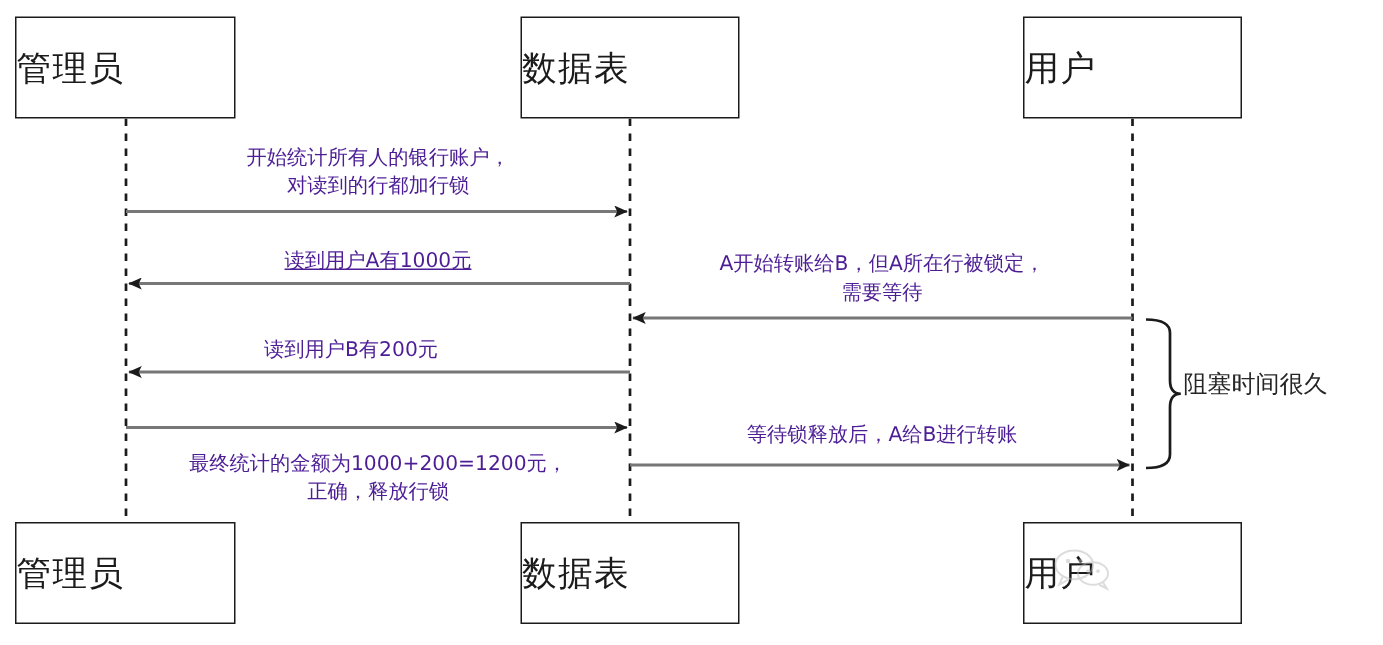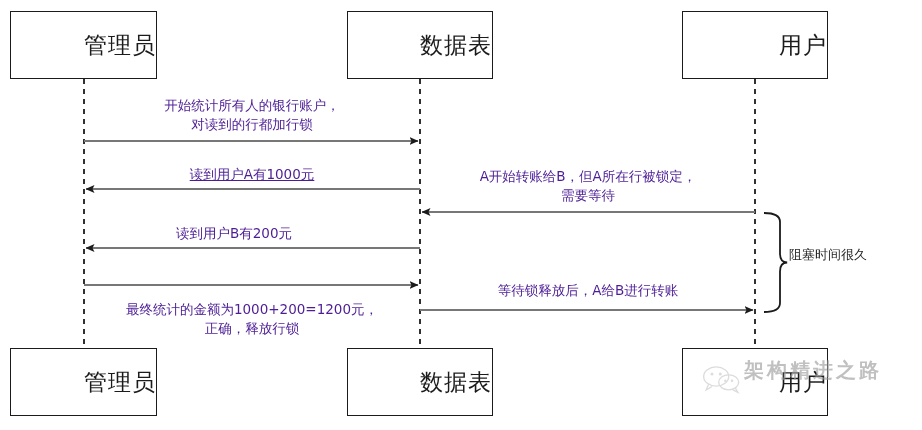--- a/index.html
+++ b/index.html
@@ -25,39 +25,39 @@
     height: 430px;
     display: block;
   }
   .actor-box {
     position: absolute;
     box-sizing: border-box;
     border: 1.6px solid #1b1b1b;
     background: #ffffff;
     display: flex;
     align-items: center;
-    justify-content: flex-end;
+    justify-content: flex-start;
     color: #1b1b1b;
     font-size: 23px;
     letter-spacing: 1px;
     z-index: 3;
   }
   .msg-label {
     position: absolute;
     color: #4c1d95;
     font-size: 13.5px;
     line-height: 1.42;
     text-align: center;
     white-space: pre-line;
     z-index: 4;
   }
   .brace-label {
     position: absolute;
     color: #262626;
-    font-size: 13px;
+    font-size: 16px;
     white-space: nowrap;
     z-index: 4;
   }
   #watermark {
     position: absolute;
     left: 700px;
     top: 352px;
     width: 222px;
     height: 62px;
     z-index: 6;
@@ -162,16 +162,15 @@
     <svg class="wm-logo" viewBox="0 0 48 34" xmlns="http://www.w3.org/2000/svg">
       <ellipse cx="17" cy="14" rx="15" ry="11.5" fill="none" stroke="#b4b4b4" stroke-width="1.6"></ellipse>
       <path d="M8,23 L5,30 L12,26" fill="none" stroke="#b4b4b4" stroke-width="1.6"></path>
       <circle cx="12" cy="11" r="1.8" fill="#b4b4b4"></circle>
       <circle cx="22" cy="11" r="1.8" fill="#b4b4b4"></circle>
       <ellipse cx="32" cy="21" rx="12" ry="9" fill="none" stroke="#b4b4b4" stroke-width="1.6"></ellipse>
       <path d="M40,28 L43,33 L37,30" fill="none" stroke="#b4b4b4" stroke-width="1.6"></path>
       <circle cx="28" cy="19" r="1.5" fill="#b4b4b4"></circle>
       <circle cx="36" cy="19" r="1.5" fill="#b4b4b4"></circle>
     </svg>
-    <div class="wm-text wm-main">架构精进之路</div>
   </div>
 
 </div>
 
 </body></html>

